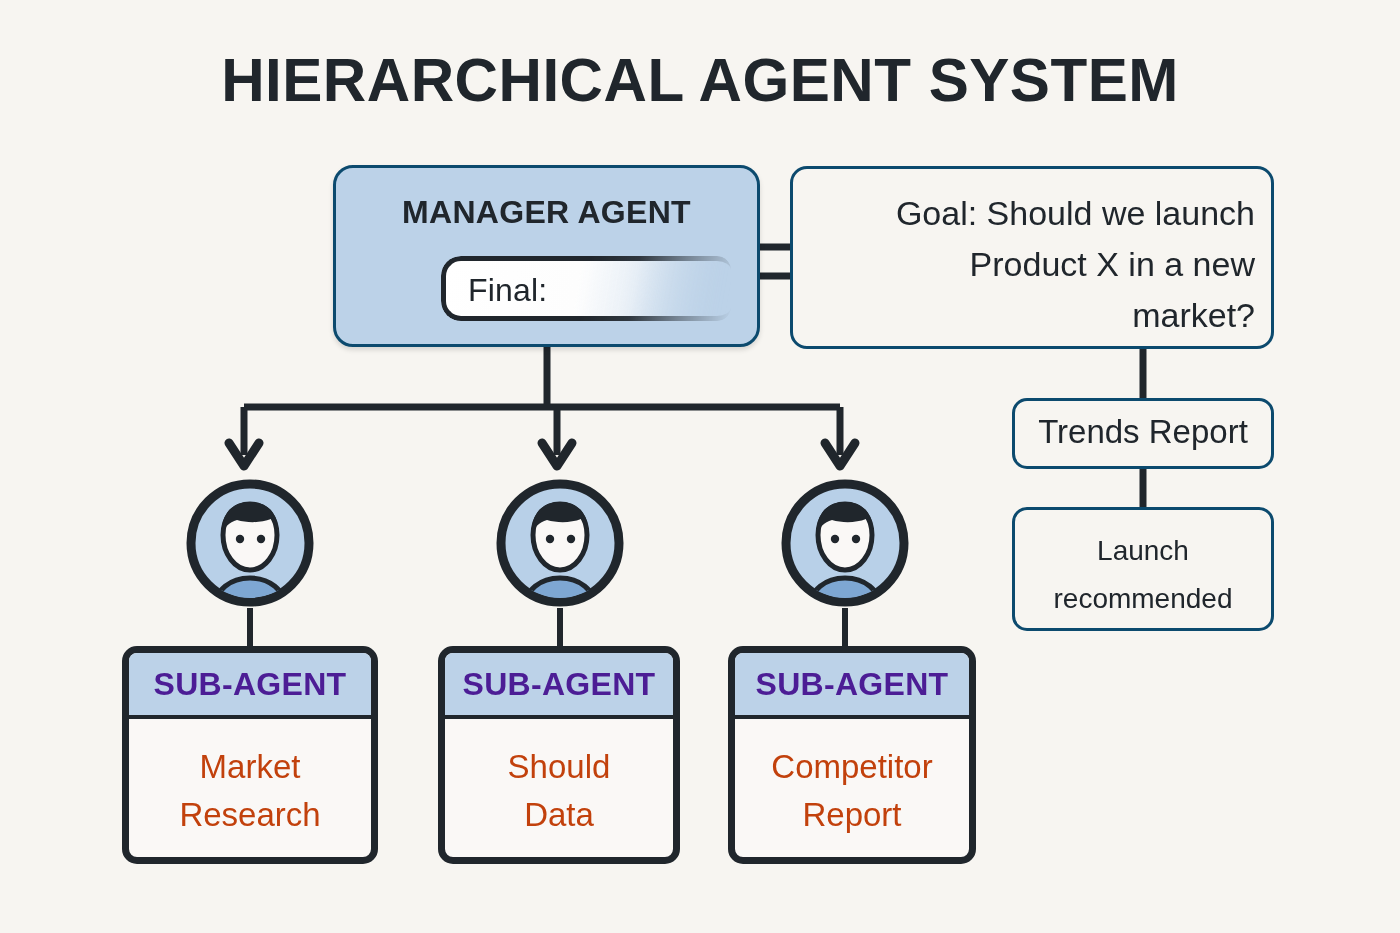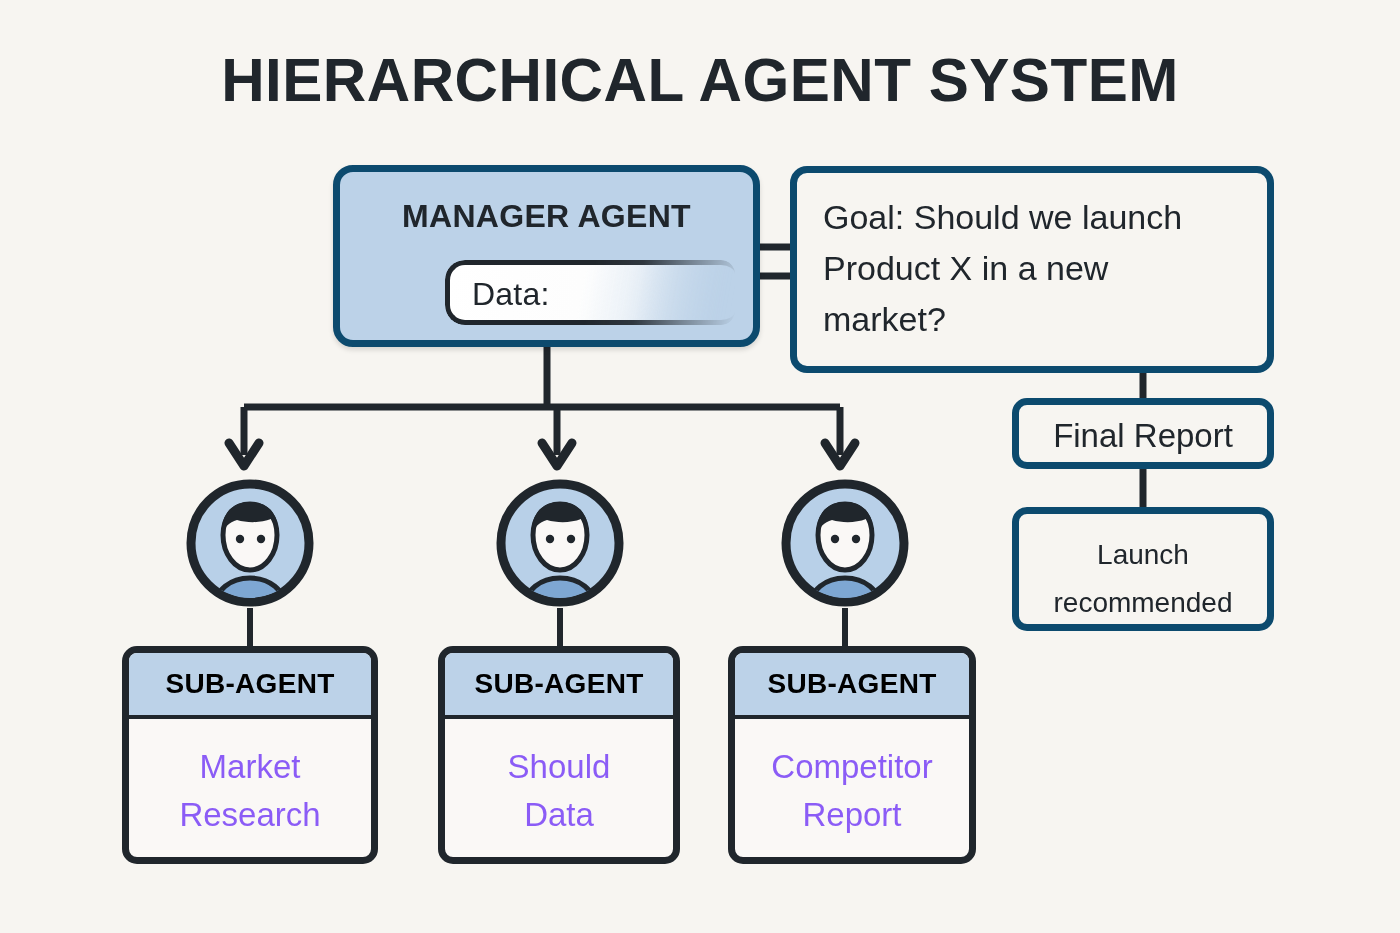--- a/index.html
+++ b/index.html
@@ -62,21 +62,21 @@
     stroke: #20262c;
     stroke-width: 9;
     stroke-linecap: round;
     stroke-linejoin: round;
   }
 
   
   .node {
     position: absolute;
     box-sizing: border-box;
-    border: 7px solid #0c4a6e;
+    border: 3px solid #0c4a6e;
     border-radius: 16px;
     background: #f7f5f1;
     padding-left: 12px;
   }
 
   
   #manager {
     left: 333px;
     top: 165px;
     width: 427px;
@@ -134,22 +134,23 @@
     font-size: 32px;
     color: #20262c;
     letter-spacing: 0.2px;
   }
 
   
   #callout {
     left: 790px;
     top: 166px;
     width: 484px;
-    height: 207px;
+    height: 183px;
     border-radius: 17px;
+    text-align: right;
   }
   #callout-text {
     position: absolute;
     left: 26px;
     top: 19px;
     right: 16px;
     font-size: 34px;
     line-height: 51px;
     color: #20262c;
     white-space: pre-line;
@@ -220,34 +221,34 @@
   }
   .sub-card-header {
     height: 62px;
     background: #bcd2e8;
     border-bottom: 4px solid #20262c;
     display: flex;
     align-items: center;
     justify-content: center;
   }
   .sub-card-header span {
-    font-size: 28px;
+    font-size: 32px;
     font-weight: 700;
-    color: #000000;
+    color: #4c1d95;
     letter-spacing: 0.3px;
   }
   .sub-card-body {
     height: 148px;
     display: flex;
     align-items: center;
     justify-content: center;
     text-align: center;
     font-size: 33px;
     line-height: 48px;
-    color: #8b5cf6;
+    color: #c2410c;
     white-space: pre-line;
     padding-bottom: 4px;
     box-sizing: border-box;
   }
 
   #sub-0 { left: 120px; top: 478px; }
   #sub-1 { left: 430px; top: 478px; }
   #sub-2 { left: 715px; top: 478px; }
   
   #sub-0 .sub-card { width: 256px; left: 2px; }
@@ -283,32 +284,32 @@
     <polyline class="arrowhead" points="825,443 840,466 855,443"></polyline>
 
     <line class="wire-thin" x1="250" y1="608" x2="250" y2="650"></line>
     <line class="wire-thin" x1="560" y1="608" x2="560" y2="650"></line>
     <line class="wire-thin" x1="845" y1="608" x2="845" y2="650"></line>
   </svg>
 
   <div class="node" id="manager">
     <div id="manager-title">MANAGER AGENT</div>
     <div id="goal-plate">
-      <span id="goal-plate-label">Data:</span>
+      <span id="goal-plate-label">Final:</span>
     </div>
   </div>
 
   <div class="node" id="callout">
     <div id="callout-text">Goal: Should we launch
 Product X in a new
 market?</div>
   </div>
 
   <div class="node" id="final-report">
-    <div id="final-report-text">Final Report</div>
+    <div id="final-report-text">Trends Report</div>
   </div>
 
   <div class="node" id="outcome">
     <div id="outcome-text">Launch
 recommended</div>
   </div>
 
   <div class="subagent" id="sub-0">
     <svg class="avatar" viewBox="0 0 130 130">
       <circle cx="65" cy="65" r="59" fill="#b8d0e8" stroke="#20262c" stroke-width="9"></circle>

